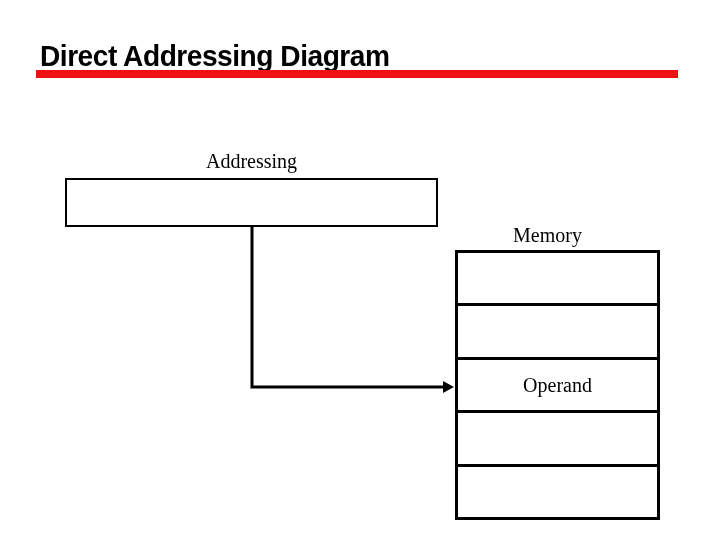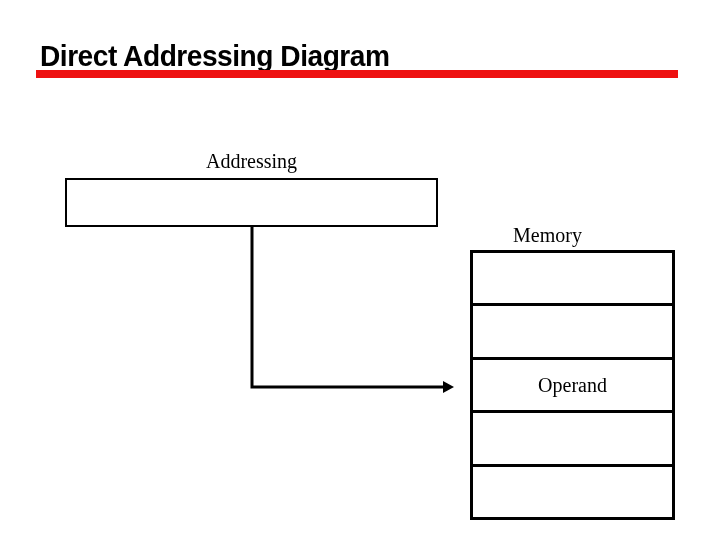--- a/index.html
+++ b/index.html
@@ -73,21 +73,20 @@
   .memory-box {
     position: absolute;
     left: 455px;
     top: 250px;
     width: 205px;
     height: 270px;
     border: 3px solid #000000;
     display: flex;
     flex-direction: column;
     background: #ffffff;
-    margin-left: 15px;
   }
   .memory-row {
     flex: 1;
     display: flex;
     align-items: center;
     justify-content: center;
     font-size: 20px;
     border-top: 3px solid #000000;
   }
   .memory-row:first-child { border-top: none; }

